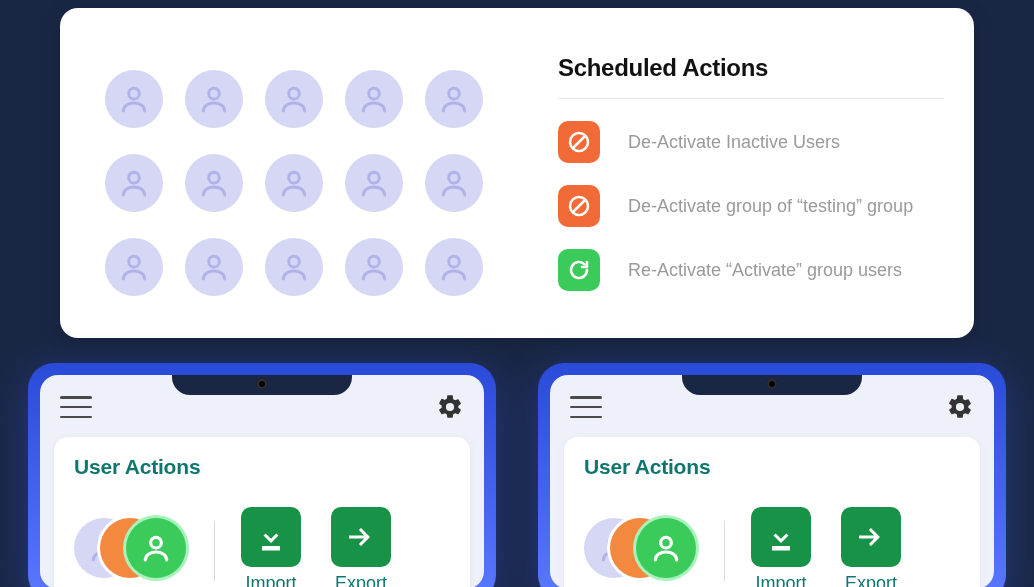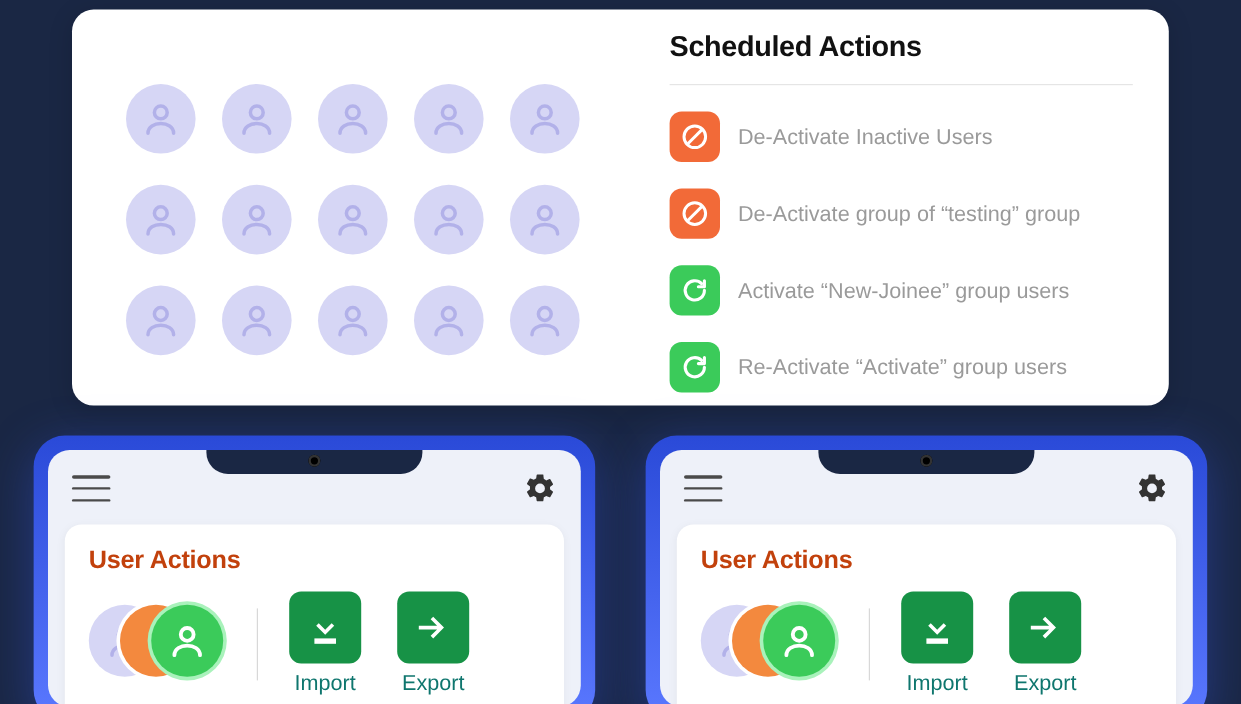--- a/index.html
+++ b/index.html
@@ -42,37 +42,37 @@
     border-radius: 50%;
     background: #d6d6f5;
     display: flex;
     align-items: center;
     justify-content: center;
   }
   .avatar-circle svg { width: 32px; height: 32px; }
 
   .scheduled-panel {
     width: 450px;
-    padding: 18px 30px 20px 30px;
+    padding: 46px 30px 20px 30px;
   }
   .scheduled-title {
     font-weight: 800;
     font-size: 24px;
     color: #111;
     letter-spacing: -0.3px;
   }
   .scheduled-hr {
     height: 1px;
     background: #e5e5e5;
     margin: 16px 0 22px 0;
   }
   .action-row {
     display: flex;
     align-items: center;
-    gap: 15px;
+    gap: 28px;
     margin-bottom: 22px;
   }
   .action-icon {
     width: 42px;
     height: 42px;
     border-radius: 10px;
     display: flex;
     align-items: center;
     justify-content: center;
     flex-shrink: 0;
@@ -146,22 +146,22 @@
   .user-actions-card {
     margin: 8px 14px;
     background: #fff;
     border-radius: 14px;
     padding: 18px 20px 20px 20px;
     box-shadow: 0 2px 8px rgba(0,0,0,0.05);
   }
   .ua-title {
     font-weight: 800;
     font-size: 21px;
-    color: #c2410c;
-    margin-bottom: 14px;
+    color: #0f766e;
+    margin-bottom: 28px;
     letter-spacing: -0.2px;
   }
   .ua-row {
     display: flex;
     align-items: center;
   }
   .avatar-stack {
     position: relative;
     width: 120px;
     height: 66px;
@@ -330,28 +330,20 @@
           </svg>
         </div>
       <div class="action-label">De-Activate group of “testing” group</div>
     </div>
     <div class="action-row">
       <div class="action-icon green">
           <svg>
             <use href="#sym-refresh"></use>
           </svg>
         </div>
-      <div class="action-label">Activate “New-Joinee” group users</div>
-    </div>
-    <div class="action-row">
-      <div class="action-icon green">
-          <svg>
-            <use href="#sym-refresh"></use>
-          </svg>
-        </div>
       <div class="action-label">Re-Activate “Activate” group users</div>
     </div>
   </div>
 </div>
 
 <div class="phone left">
   <div class="phone-inner">
     <div class="notch">
         <div class="notch-dot"></div>
       </div>

